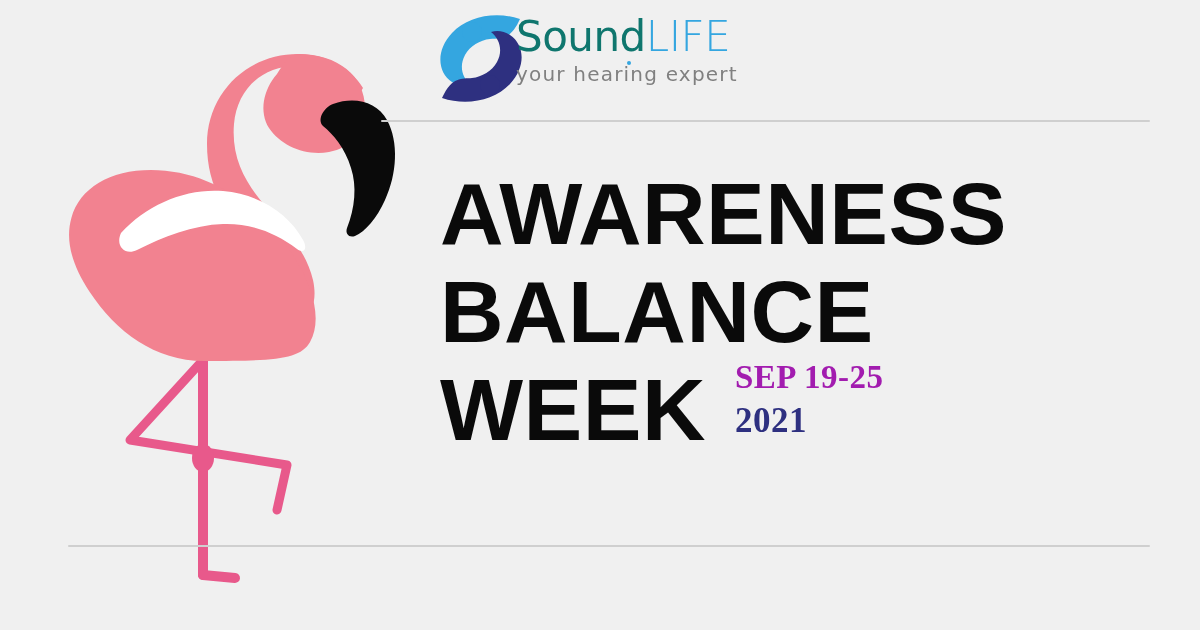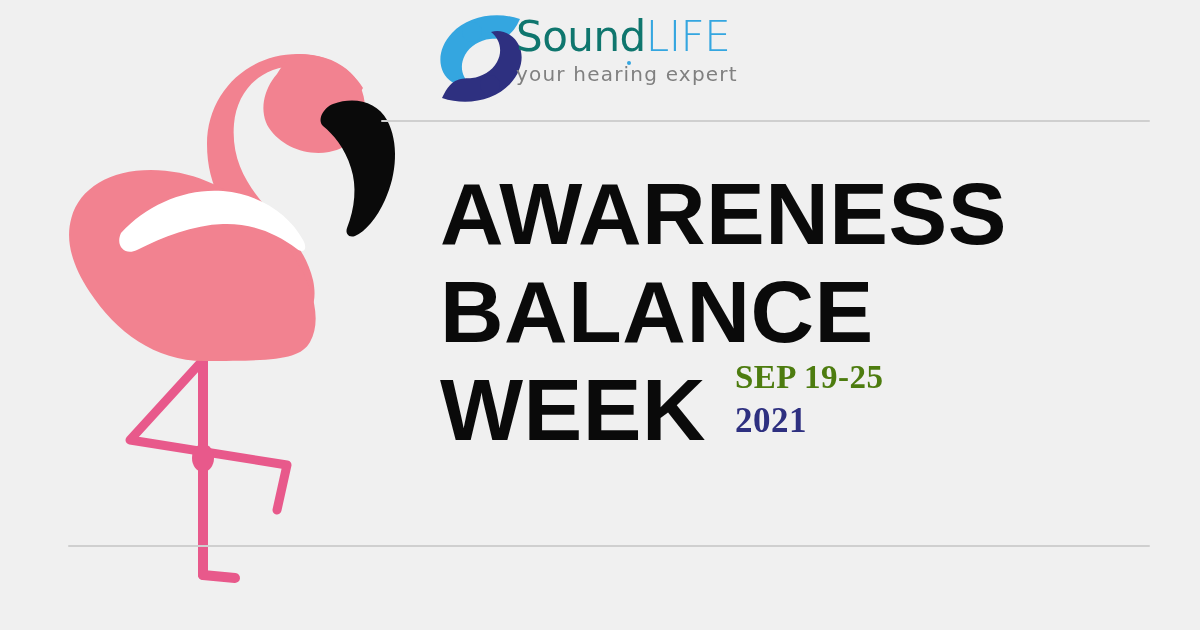--- a/index.html
+++ b/index.html
@@ -136,21 +136,21 @@
     flex-direction: column;
     align-items: flex-start;
     padding-bottom: 12px;
   }
   .date-range {
     font-family: "Liberation Serif", serif;
     font-weight: 700;
     font-size: 33px;
     line-height: 33px;
     letter-spacing: 0.5px;
-    color: #4d7c0f;
+    color: #a21caf;
     white-space: nowrap;
   }
   .date-year {
     font-family: "Liberation Serif", serif;
     font-weight: 700;
     font-size: 35px;
     line-height: 52px;
     letter-spacing: 0.5px;
     color: #2e3080;
     white-space: nowrap;

